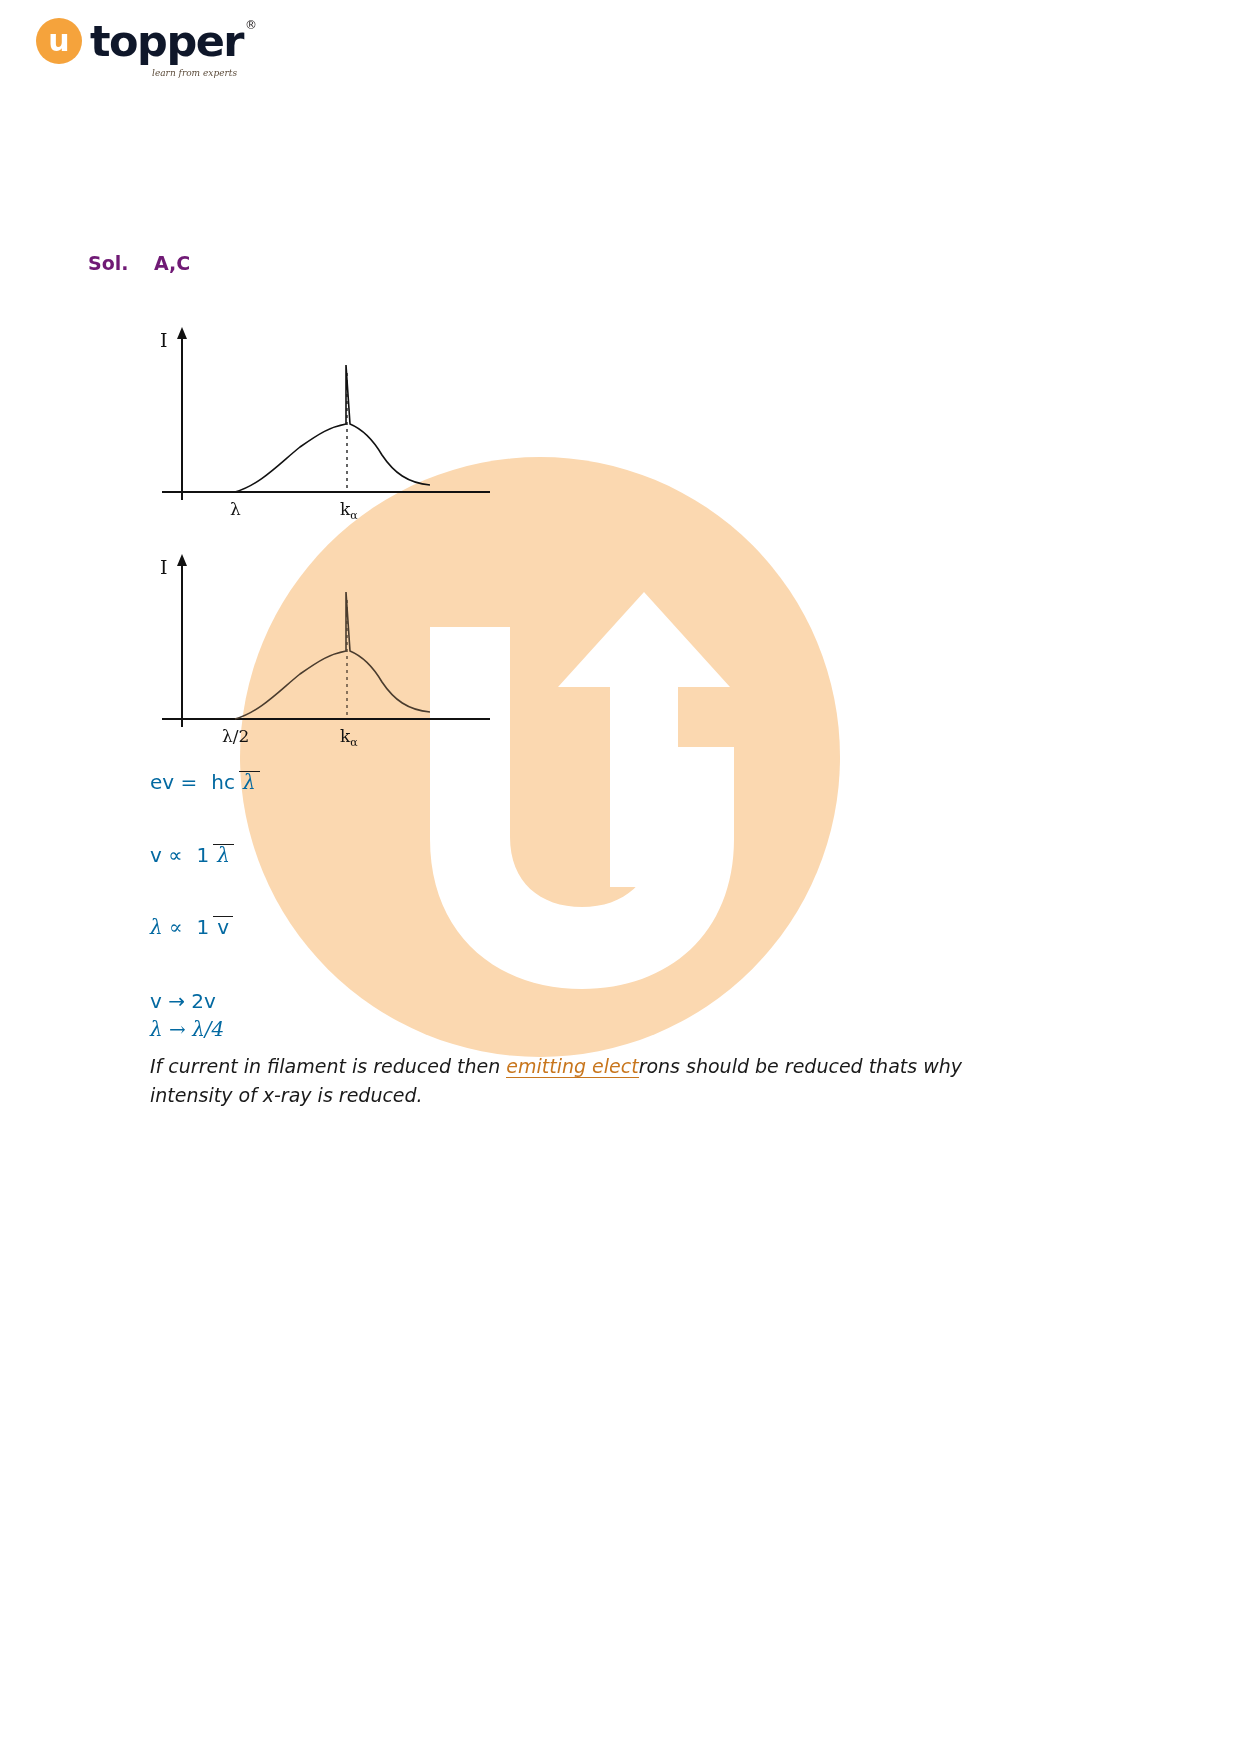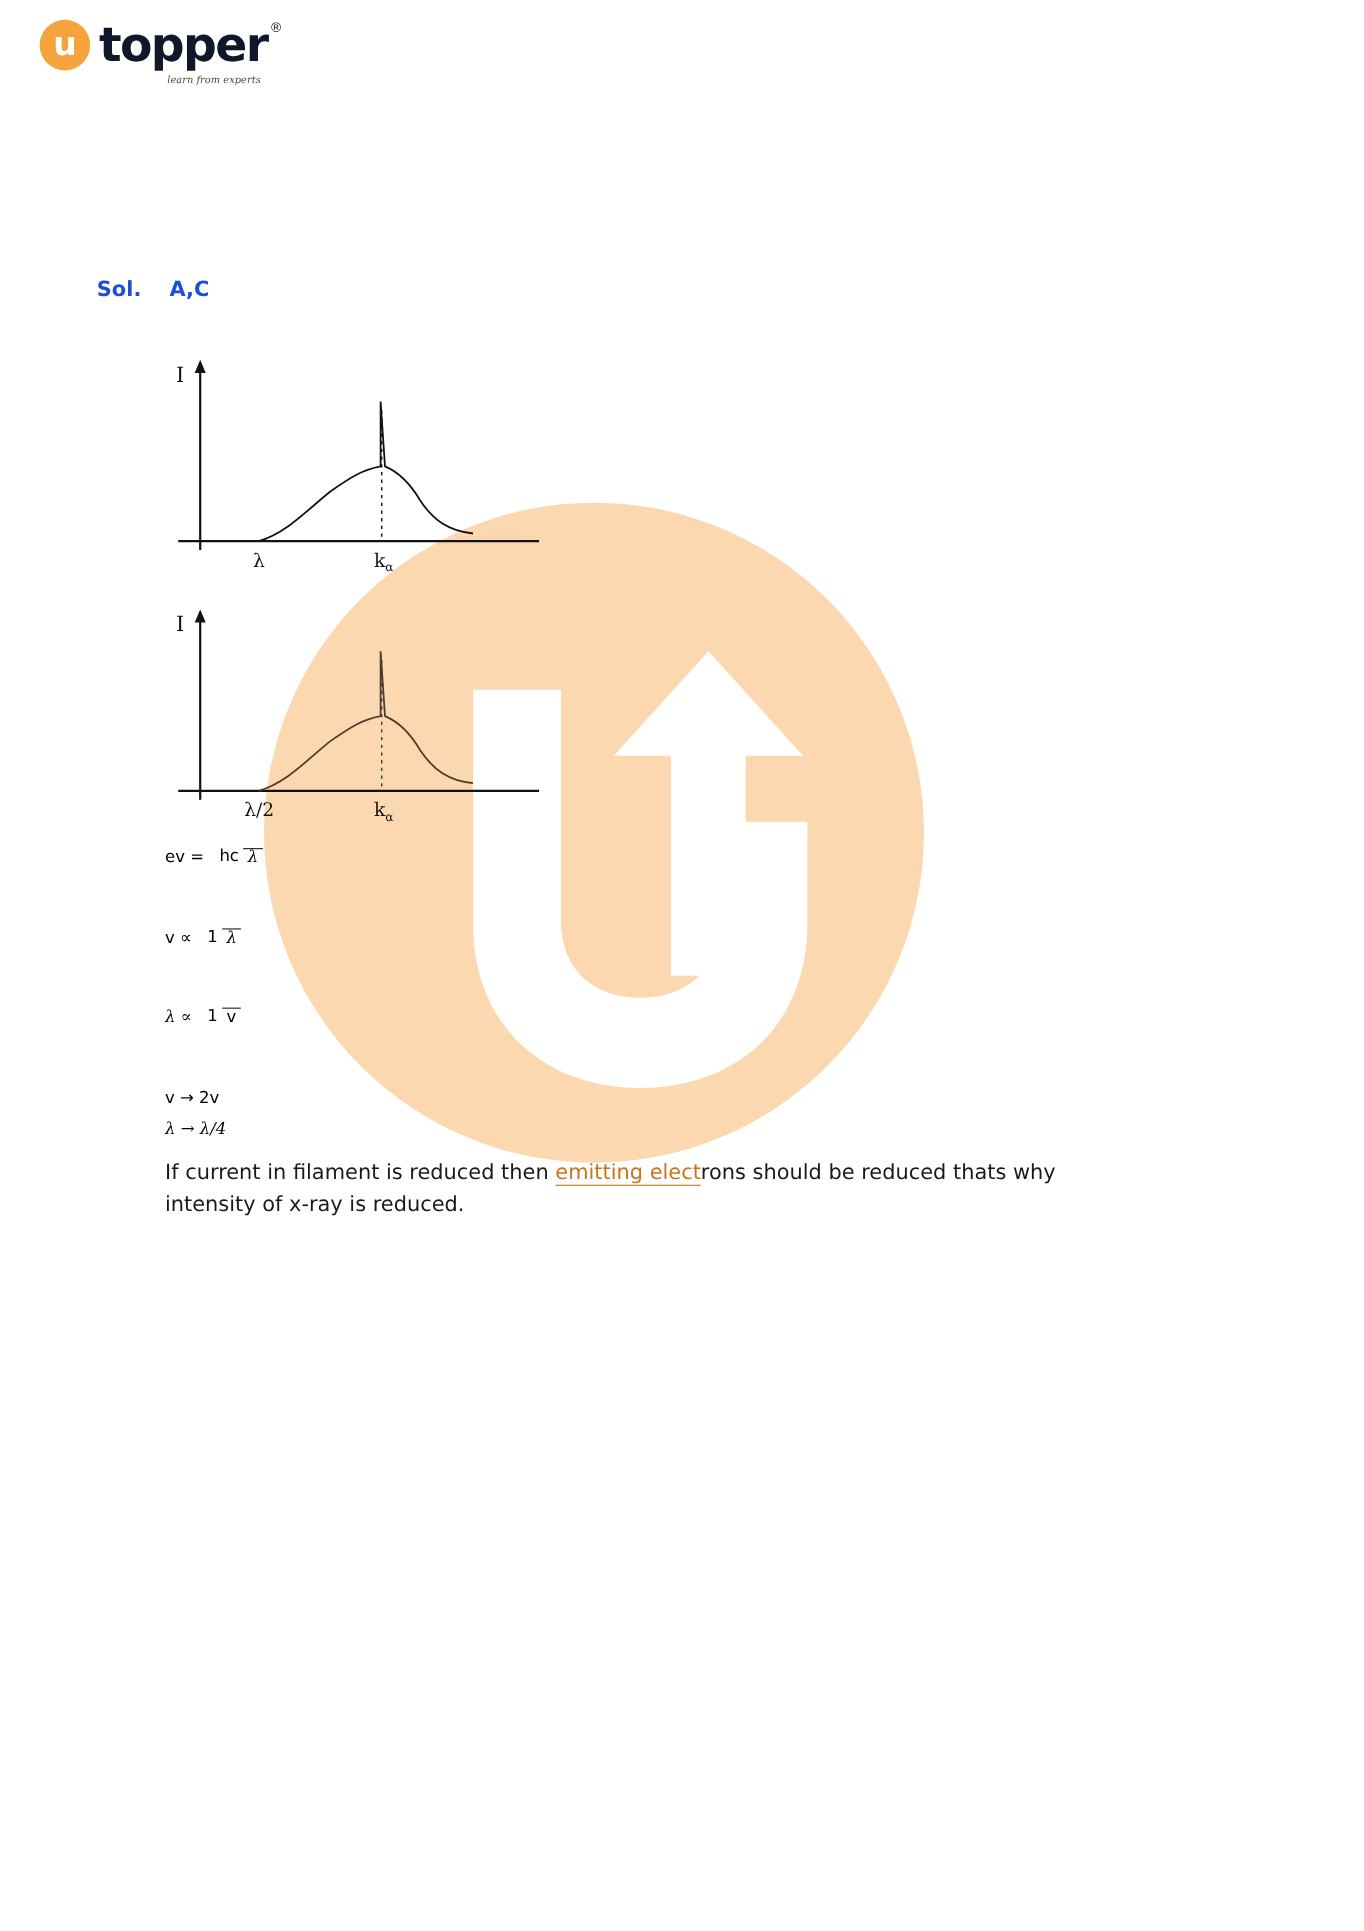--- a/index.html
+++ b/index.html
@@ -85,36 +85,36 @@
 
   
   #content { position: relative; z-index: 2; }
 
   #sol-row {
     position: absolute;
     left: 88px;
     top: 252px;
     font-size: 19px;
     font-weight: bold;
-    color: #1d4ed8;
+    color: #701a75;
   }
   #sol-label { display: inline-block; width: 66px; }
 
   .graph {
     position: absolute;
     left: 150px;
   }
   #graph1 { top: 325px; }
   #graph2 { top: 552px; }
 
   .formula {
     position: absolute;
     left: 150px;
-    font-size: 15px;
-    color: #000000;
+    font-size: 20px;
+    color: #0369a1;
     display: flex;
     align-items: center;
   }
   .frac {
     display: inline-flex;
     align-items: center;
     margin-left: 10px;
     line-height: 1.05;
   }
   .frac .num { padding: 0 4px; }
@@ -126,20 +126,21 @@
   #f5 { top: 1017px; }
 
   #para {
     position: absolute;
     left: 150px;
     top: 1052px;
     width: 880px;
     font-size: 19px;
     line-height: 1.55;
     color: #1a1a1a;
+    font-style: italic;
   }
   .hl {
     color: #c8761d;
     border-bottom: 1px solid #c8761d;
   }
   .italic-lambda { font-family: "DejaVu Serif", serif; font-style: italic; }
 </style>
 </head>
 <body>
 

